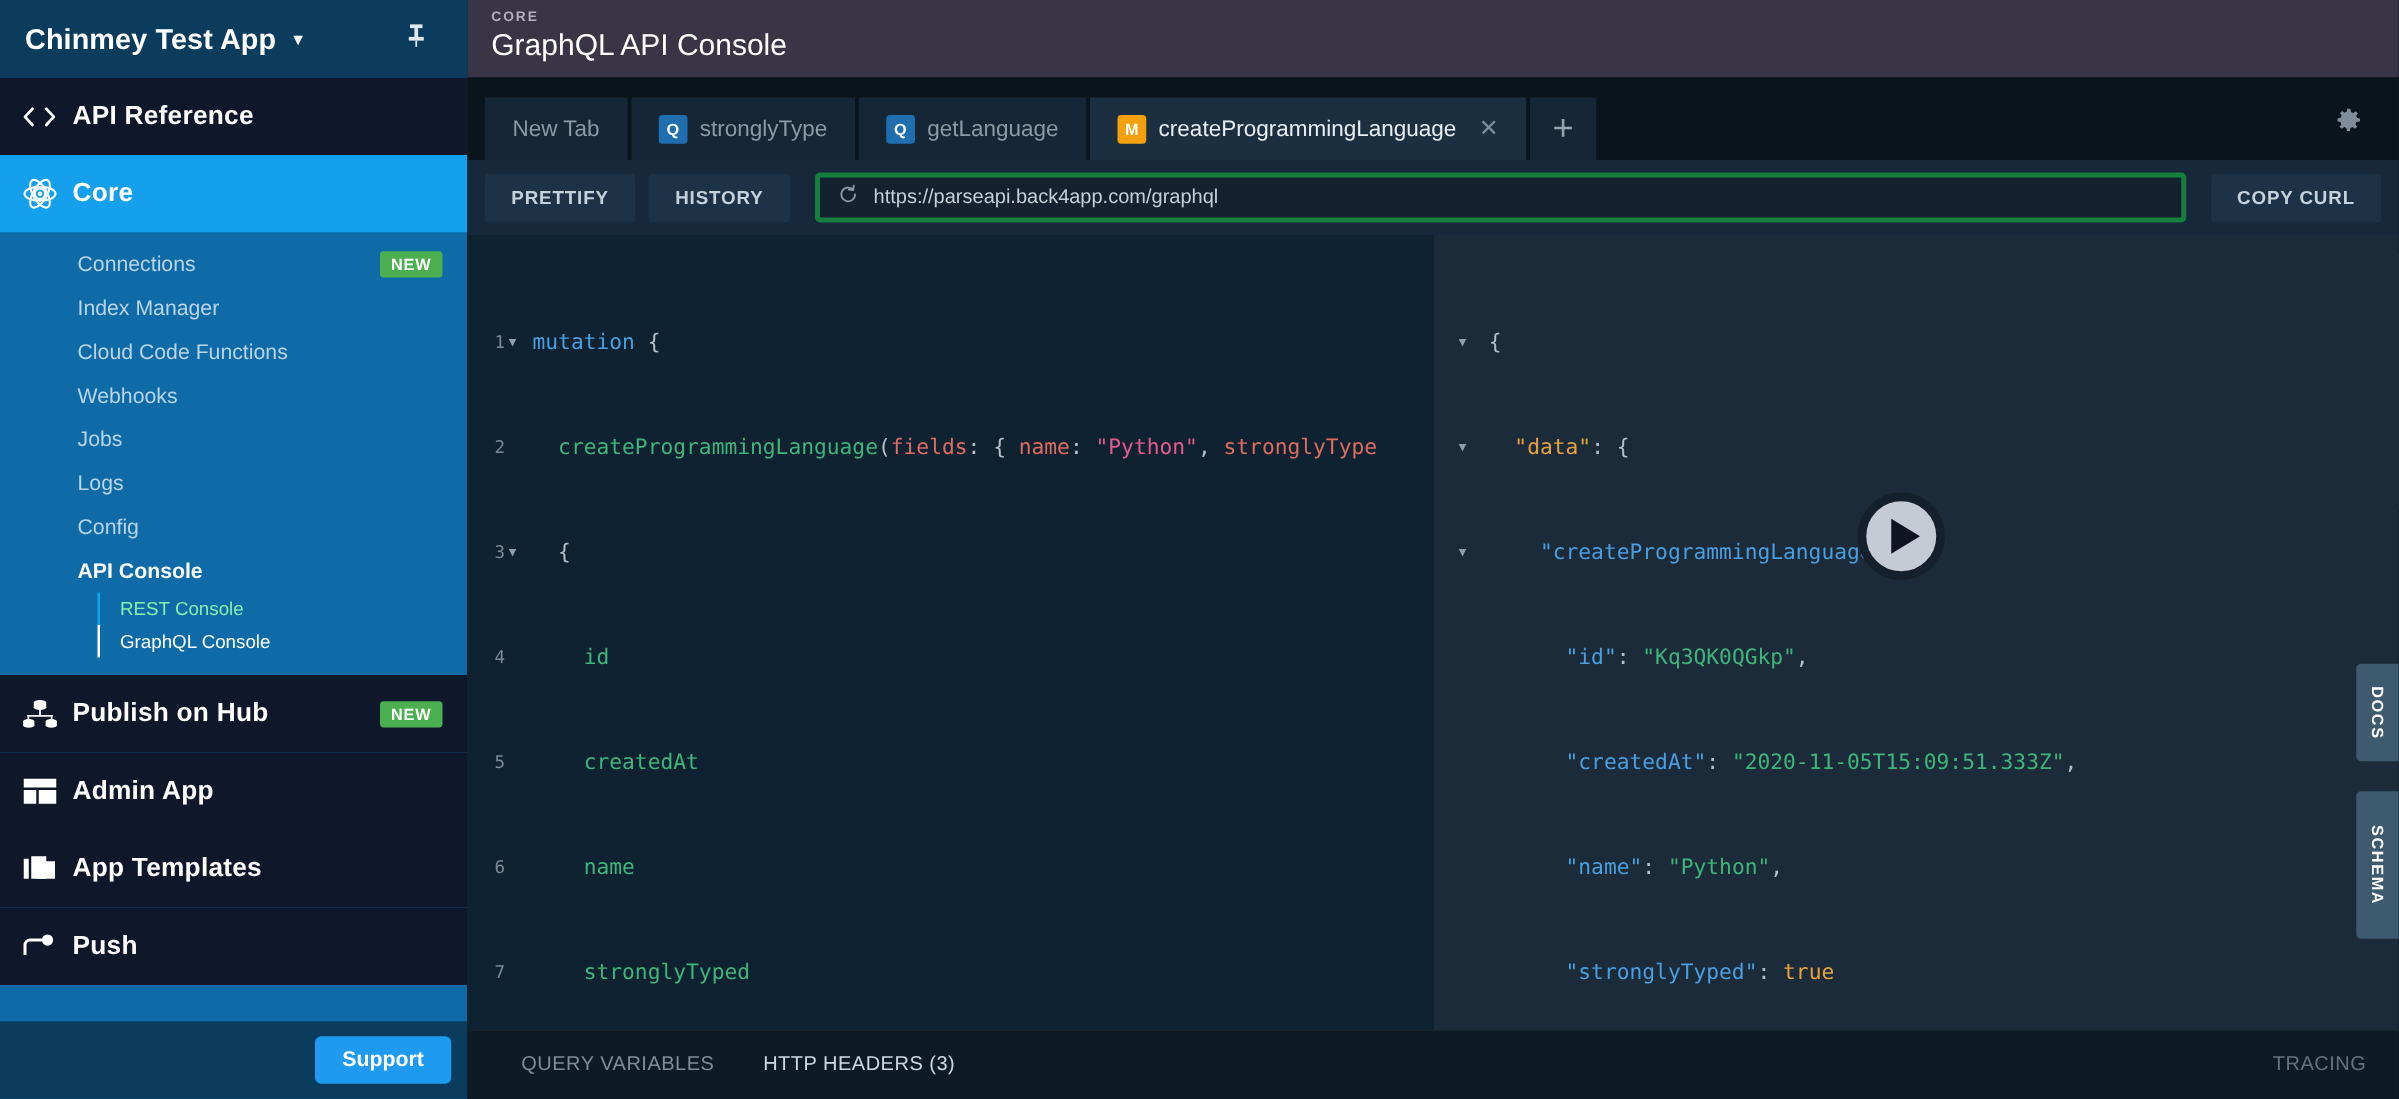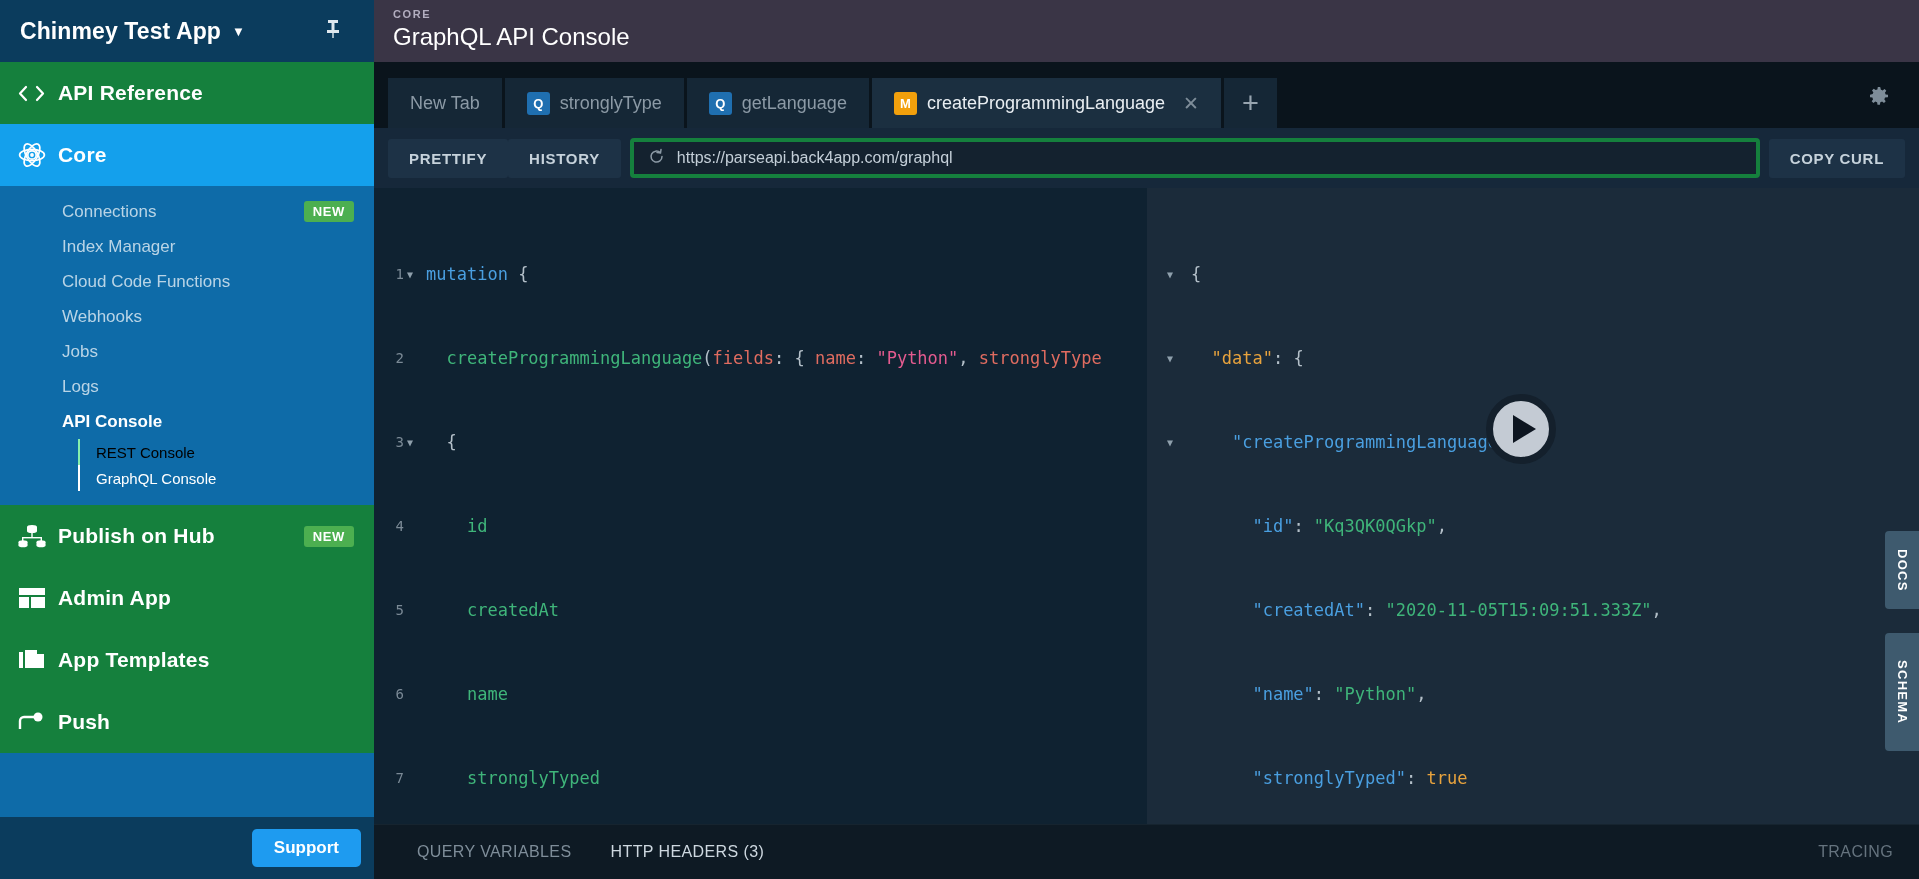--- a/index.html
+++ b/index.html
@@ -38,21 +38,21 @@
   }
 
   .sb-item {
     height: 62px; display: flex; align-items: center;
     padding-left: 18px; color: #ffffff;
     background: #0b557f;
   }
   .sb-item .ic { width: 40px; display: flex; align-items: center; justify-content: flex-start; }
   .sb-item .lbl { font-size: 21px; font-weight: bold; letter-spacing: .2px; }
   .sb-item.active { background: #14a0ec; }
-  .sb-item.plain { background: #15803d; }
+  .sb-item.plain { background: #0f172a; }
 
   .sb-sub {
     background: #0e6ba8;
     padding: 8px 0 14px 0;
   }
   .sb-sub-item {
     height: 35px; display: flex; align-items: center;
     padding-left: 62px;
     color: #b9d4e6; font-size: 17px;
     position: relative;
@@ -62,22 +62,22 @@
     background: #4caf50; color: #fff; font-size: 13px; font-weight: bold;
     padding: 3px 9px; border-radius: 3px; letter-spacing: .6px;
     margin-left: auto; margin-right: 20px;
   }
   .sb-sub2 {
     padding-left: 78px; position: relative;
   }
   .sb-sub2-item {
     height: 26px; display: flex; align-items: center;
     padding-left: 16px;
-    color: #000000; font-size: 15px;
-    border-left: 2px solid #86efac;
+    color: #86efac; font-size: 15px;
+    border-left: 2px solid #0ea5e9;
   }
   .sb-sub2-item.cur { color: #ffffff; border-left: 2px solid #ffffff; }
 
   .sb-foot {
     position: absolute; left: 0; bottom: 0; width: 374px; height: 62px;
     background: #0b3c5d; display: flex; align-items: center; justify-content: flex-end;
     padding-right: 13px;
   }
   .support-btn {
     background: #1e9bf0; color: #fff; font-size: 17px; font-weight: bold;
@@ -121,21 +121,21 @@
     height: 50px; width: 53px; background: #152736;
     display: flex; align-items: center; justify-content: center;
     color: #97a4af; font-size: 29px; font-weight: 300;
   }
   .gear {
     position: absolute; right: 28px; top: 22px; color: #7e8d99;
   }
 
   .toolbar {
     height: 60px; background: #16283a;
-    display: flex; align-items: center; padding: 0 14px; gap: 0;
+    display: flex; align-items: center; padding: 0 14px; gap: 11px;
   }
   .tb-btn {
     background: #1d3246; color: #c6d2db; font-size: 15px; font-weight: bold;
     letter-spacing: .7px; padding: 11px 21px; border-radius: 3px;
   }
   .url-field {
     flex: 1; margin-left: 9px; margin-right: 9px;
     background: #14222f; border: 4px solid #15803d; border-radius: 4px;
     height: 40px; display: flex; align-items: center; padding: 0 14px; gap: 12px;
     color: #c4cfd8; font-size: 16px;
@@ -276,20 +276,23 @@
         <span>Cloud Code Functions</span>
       </div>
       <div class="sb-sub-item">
         <span>Webhooks</span>
       </div>
       <div class="sb-sub-item">
         <span>Jobs</span>
       </div>
       <div class="sb-sub-item">
         <span>Logs</span>
+      </div>
+      <div class="sb-sub-item">
+        <span>Config</span>
       </div>
       <div class="sb-sub-item bold">
         <span>API Console</span>
       </div>
 
       <div class="sb-sub2">
         <div class="sb-sub2-item">
           <span>REST Console</span>
         </div>
         <div class="sb-sub2-item cur">

